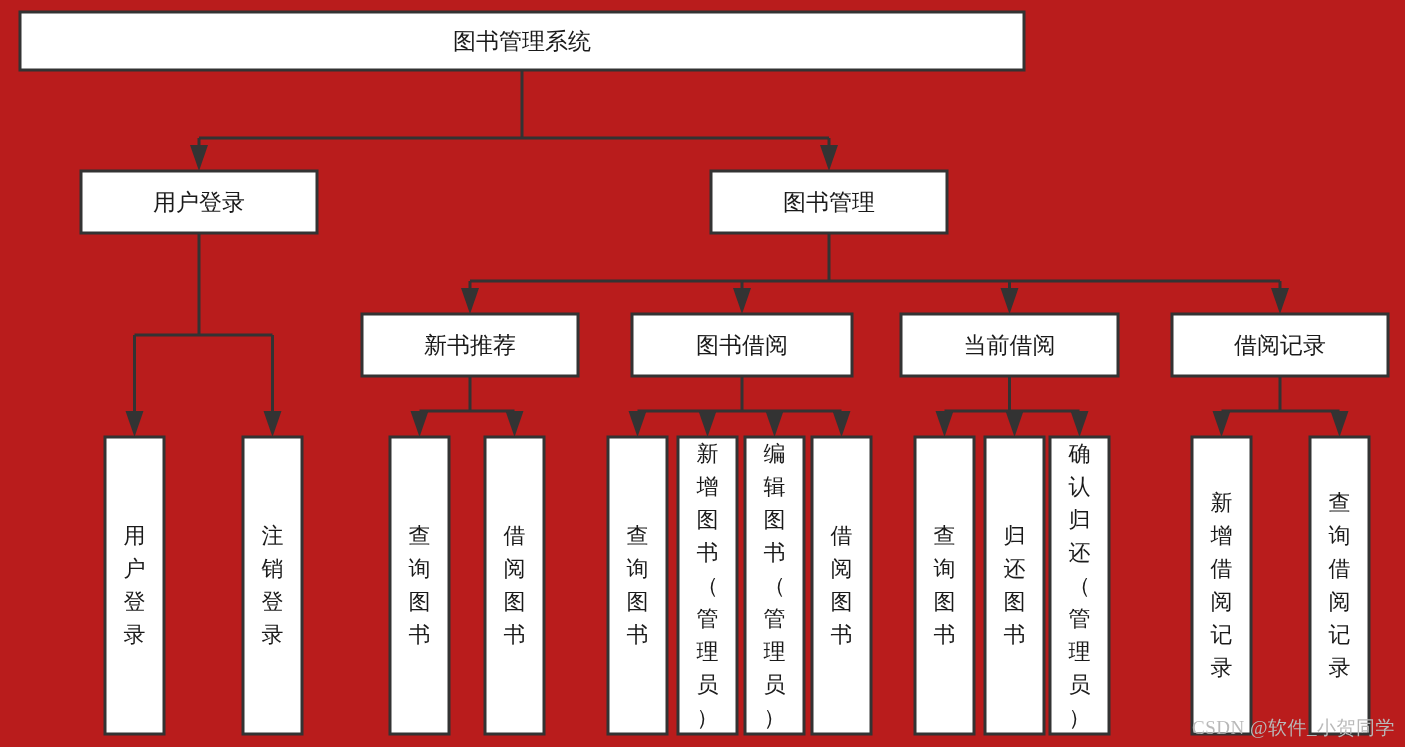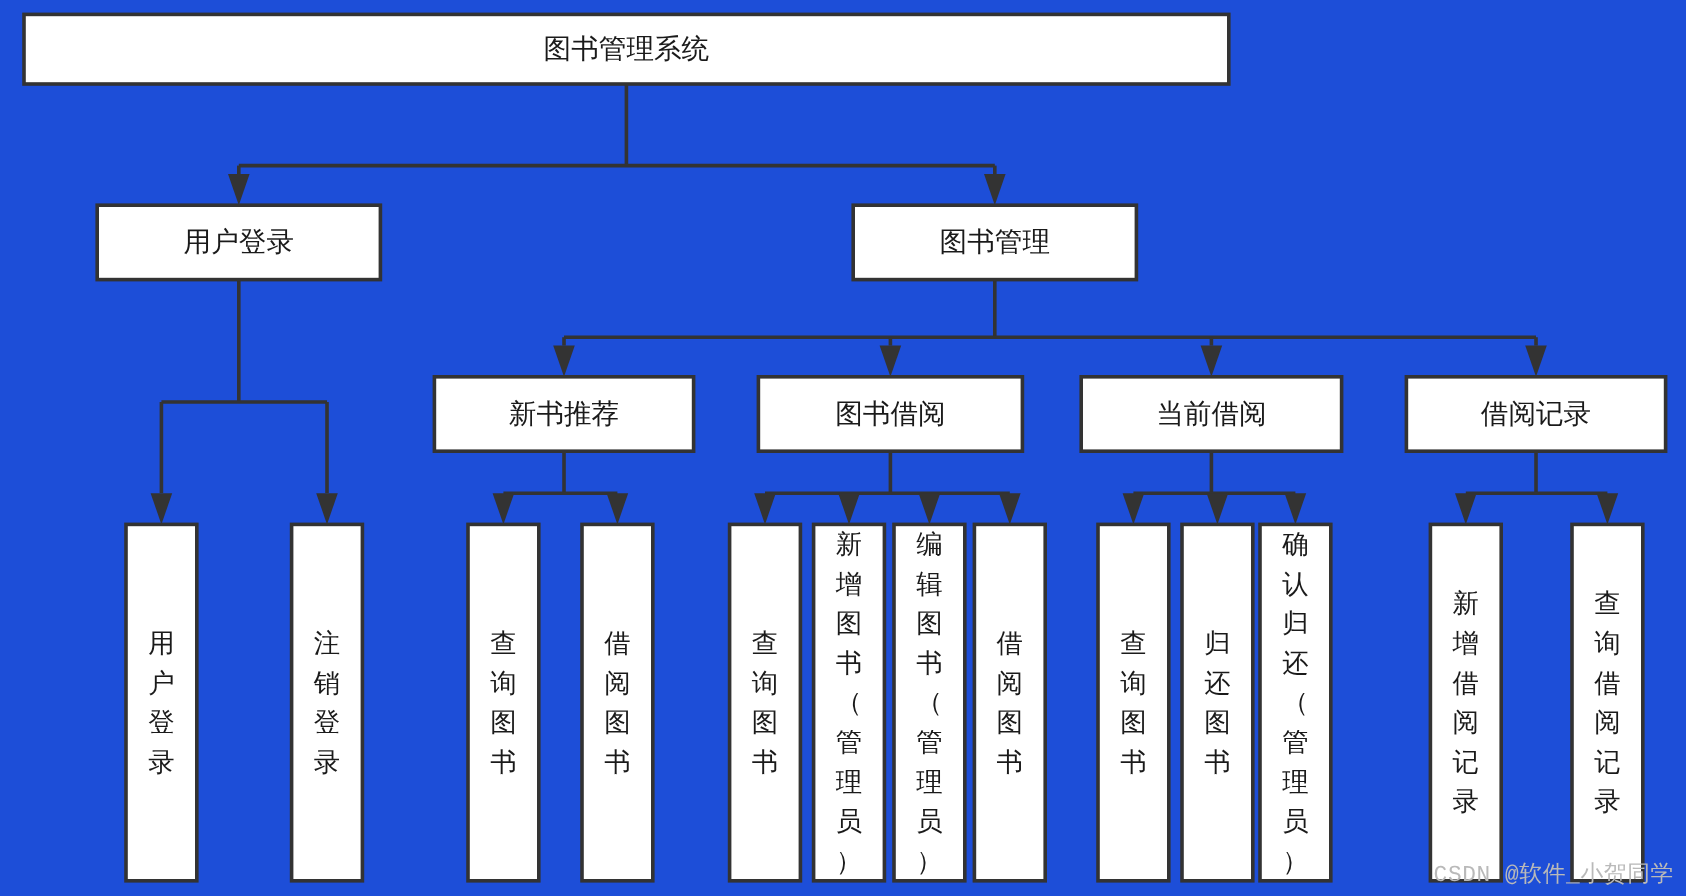--- a/index.html
+++ b/index.html
@@ -10,21 +10,21 @@
   body {
     width: 1405px;
     height: 747px;
     font-family: "DejaVu Sans", "Liberation Sans", sans-serif;
     overflow: hidden;
   }
   #diagram-root {
     position: relative;
     width: 1405px;
     height: 747px;
-    background: #1d4ed8;
+    background: #b91c1c;
   }
   svg#flow {
     position: absolute;
     left: 0;
     top: 0;
     width: 1405px;
     height: 747px;
   }
   .node-box {
     fill: #ffffff;
@@ -50,21 +50,21 @@
   .node-label-vertical {
     font-family: "DejaVu Sans", "Liberation Sans", sans-serif;
     fill: #1a1a1a;
     font-size: 22px;
     text-anchor: middle;
   }
   .watermark {
     position: absolute;
     right: 10px;
     bottom: 6px;
-    font-family: Liberation Mono, monospace;
+    font-family: Liberation Serif, serif;
     font-size: 19px;
     color: #b9b9b9;
     white-space: nowrap;
     letter-spacing: 0.5px;
   }
 </style>
 </head>
 <body>
 
 <div id="diagram-root">

